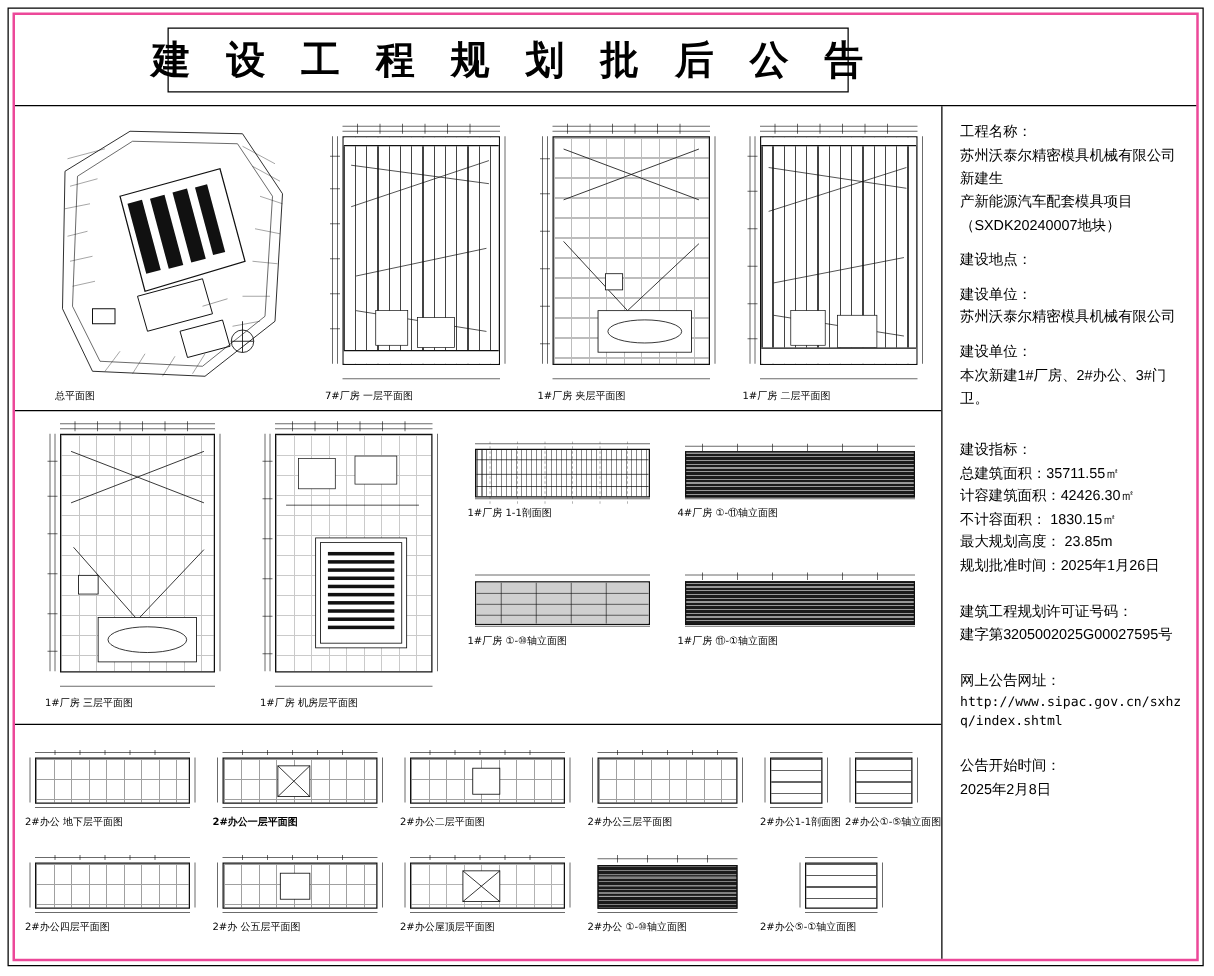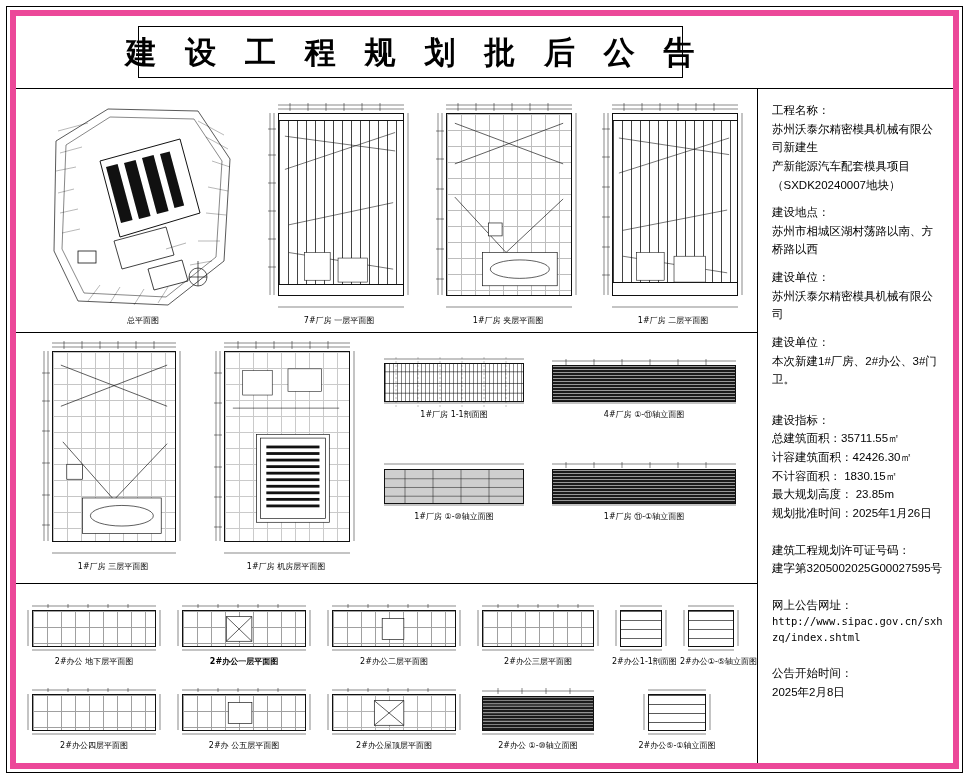--- a/index.html
+++ b/index.html
@@ -10,21 +10,21 @@
     color:#000;
     overflow:hidden;
   }
   .sheet{
     position:absolute;left:6px;top:6px;width:957px;height:767px;
     border:1px solid #000;
     box-sizing:border-box;
   }
   .inner-frame{
     position:absolute;left:3px;top:3px;right:3px;bottom:3px;
-    border:6px solid #ec4899;
+    border:2px solid #ec4899;
     box-sizing:border-box;
   }
   
   .title-band{
     position:absolute;left:0;top:0;right:0;height:73px;
     border-bottom:1px solid #000;
     box-sizing:border-box;
   }
   .title-box{
     position:absolute;left:122px;top:10px;width:545px;height:52px;
@@ -71,21 +71,20 @@
   .row.r2{height:251px;border-bottom:1px solid #000;}
   .row.r3{height:auto;position:absolute;top:495px;left:0;right:0;bottom:0;}
 
   .dwg{position:absolute;box-sizing:border-box;}
   .dwg .canvas{
     position:absolute;left:0;top:0;right:0;bottom:13px;
     overflow:hidden;
   }
   .dwg .cap{
     position:absolute;left:0;right:0;bottom:0;height:12px;
-    text-align:center;
     font-size:8px;
     font-family:"DejaVu Sans","Liberation Sans",sans-serif;
     line-height:12px;
     white-space:nowrap;
   }
 
   
   .plan{
     position:absolute;left:0;top:0;right:0;bottom:0;
     border:1.2px solid #111;
@@ -654,21 +653,20 @@
         </div>
       </div>
 
       <div class="info">
         <p>工程名称：</p>
         <p>苏州沃泰尔精密模具机械有限公司新建生</p>
         <p>产新能源汽车配套模具项目</p>
         <p>（SXDK20240007地块）</p>
         <div class="gap"></div>
         <p>建设地点：</p>
-        <p>苏州市相城区湖村荡路以南、方桥路以西</p>
         <div class="gap"></div>
         <p>建设单位：</p>
         <p>苏州沃泰尔精密模具机械有限公司</p>
         <div class="gap"></div>
         <p>建设单位：</p>
         <p>本次新建1#厂房、2#办公、3#门卫。</p>
         <div class="gap" style="height:22px"></div>
         <p>建设指标：</p>
         <p>总建筑面积：35711.55㎡</p>
         <p>计容建筑面积：42426.30㎡</p>

